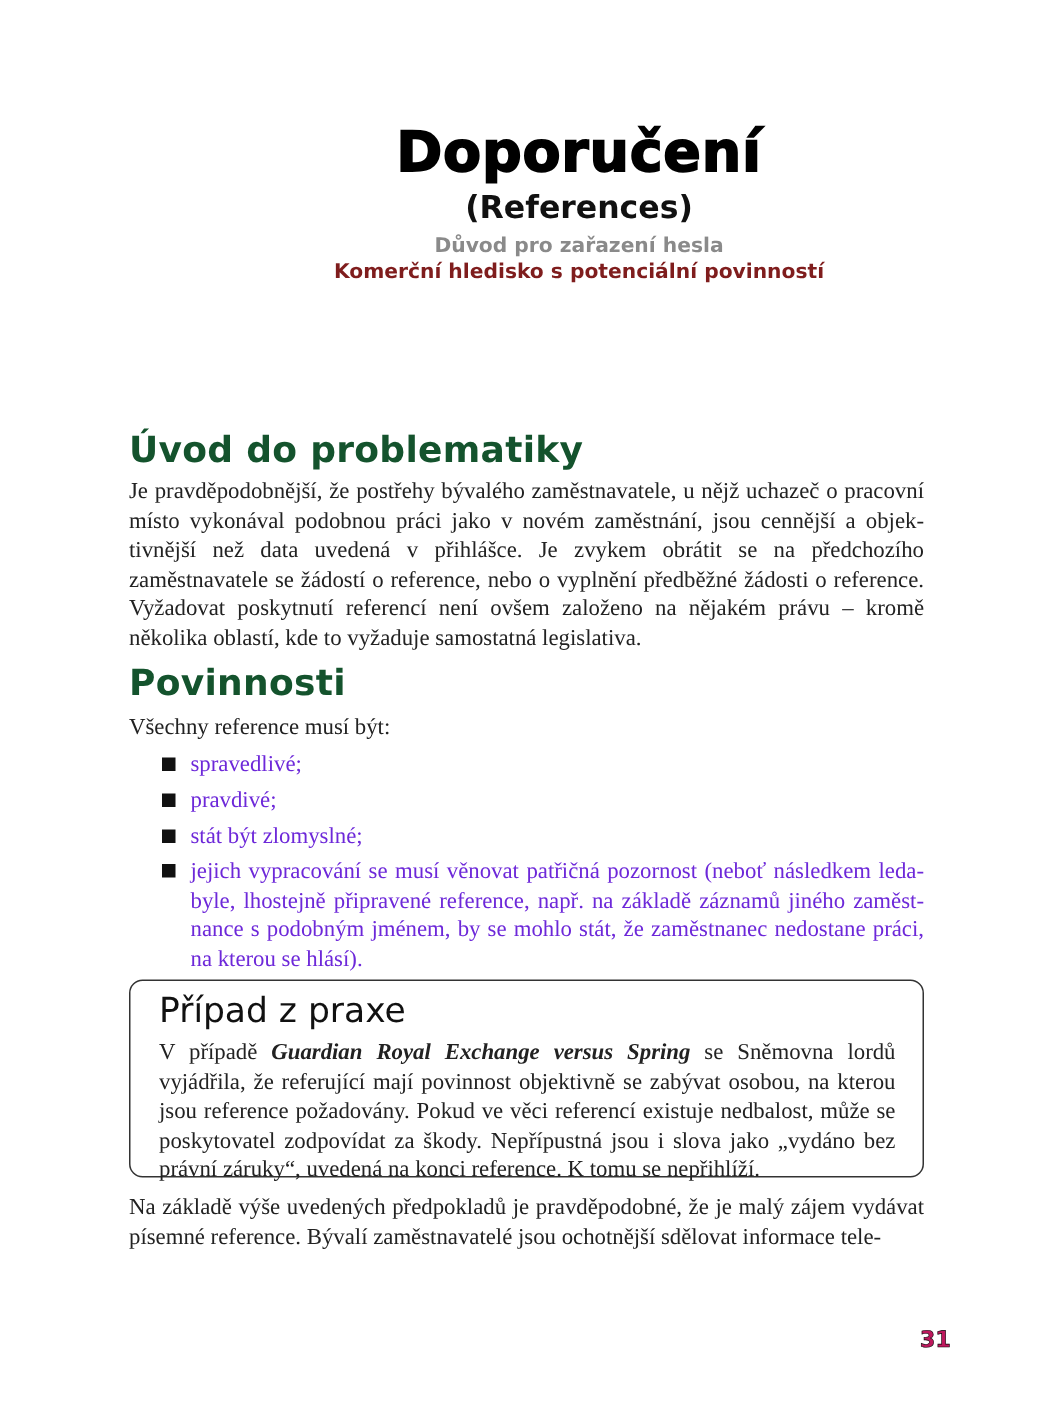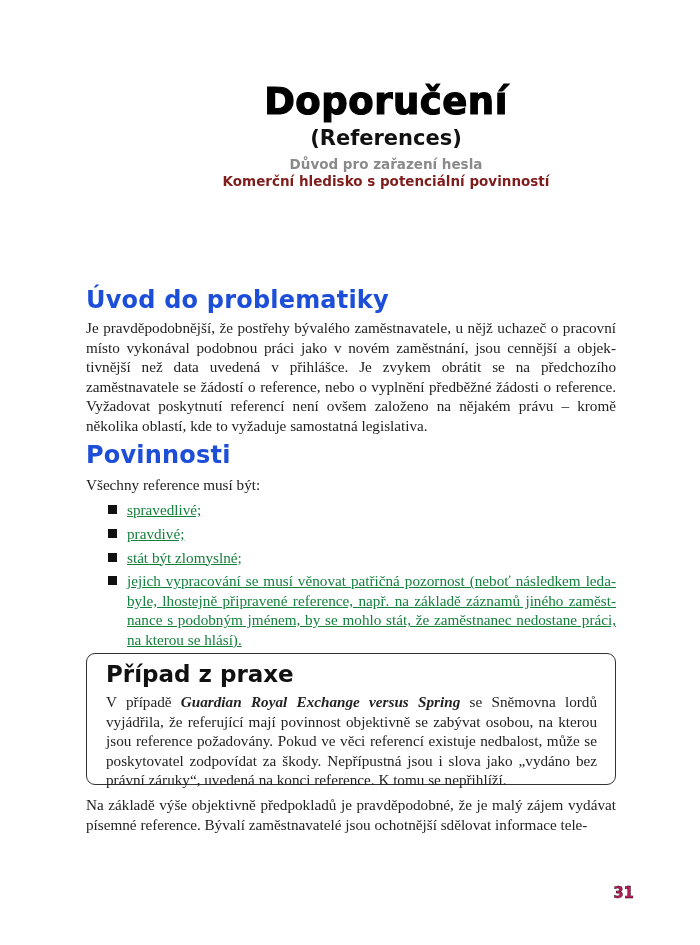--- a/index.html
+++ b/index.html
@@ -63,21 +63,21 @@
     color: #7f1d1d;
   }
 
   .section-heading {
     position: absolute;
     left: 86px;
     font-family: "DejaVu Sans", "Liberation Sans", sans-serif;
     font-weight: bold;
     font-size: 24px;
     line-height: 30px;
-    color: #1d4ed8;
+    color: #14532d;
     margin: 0;
     letter-spacing: 0.2px;
   }
 
   .body-text {
     position: absolute;
     left: 86px;
     width: 530px;
     font-family: "Liberation Serif", "DejaVu Serif", serif;
     font-size: 15.2px;
@@ -92,22 +92,21 @@
     position: absolute;
     left: 86px;
     width: 530px;
     top: 500px;
     margin: 0;
     padding: 0;
     list-style: none;
     font-family: "Liberation Serif", "DejaVu Serif", serif;
     font-size: 15.2px;
     line-height: 19.5px;
-    color: #15803d;
-    text-decoration: underline;
+    color: #6d28d9;
   }
   .bullet-item {
     position: relative;
     padding-left: 41px;
     margin-bottom: 4.3px;
     text-align: justify;
   }
   .bullet-square {
     position: absolute;
     left: 22px;
@@ -125,21 +124,21 @@
     height: 132px;
     border: 1.5px solid #333;
     border-radius: 9px;
     box-sizing: border-box;
   }
   .case-heading {
     position: absolute;
     left: 19px;
     top: 5px;
     font-family: "DejaVu Sans", "Liberation Sans", sans-serif;
-    font-weight: bold;
+    font-weight: normal;
     font-size: 23px;
     line-height: 30px;
     color: #111;
     margin: 0;
   }
   .case-text {
     position: absolute;
     left: 19px;
     top: 38px;
     width: 491px;
@@ -198,17 +197,17 @@
       <span class="bullet-square"></span>
       <span>jejich vypracování se musí věnovat patřičná pozornost (neboť následkem leda­byle, lhostejně připravené reference, např. na základě záznamů jiného zaměst­nance s podobným jménem, by se mohlo stát, že zaměstnanec nedostane práci, na kterou se hlásí).</span>
     </li>
   </ul>
 
   <div class="case-box">
     <h3 class="case-heading">Případ z praxe</h3>
     <p class="case-text"><span>V případě </span><em>Guardian Royal Exchange versus Spring</em><span> se Sněmovna lordů vyjádři­la, že referující mají povinnost objektivně se zabývat osobou, na kterou jsou re­ference požadovány. Pokud ve věci referencí existuje nedbalost, může se poskytovatel zodpovídat za škody. Nepřípustná jsou i slova jako „vydáno bez právní záruky“, uvedená na konci reference. K tomu se nepřihlíží.</span></p>
   </div>
 
-  <p class="body-text" style="top:795px;">Na základě výše objektivně předpokladů je pravděpodobné, že je malý zájem vydá­vat písemné reference. Bývalí zaměstnavatelé jsou ochotnější sdělovat informace tele-</p>
+  <p class="body-text" style="top:795px;">Na základě výše uvedených předpokladů je pravděpodobné, že je malý zájem vydá­vat písemné reference. Bývalí zaměstnavatelé jsou ochotnější sdělovat informace tele-</p>
 
   <div class="page-number">31</div>
 
 </div>
 
 </body></html>

